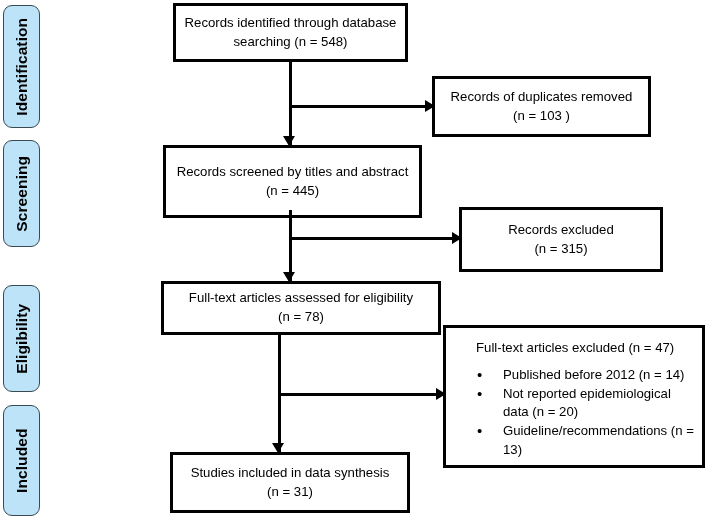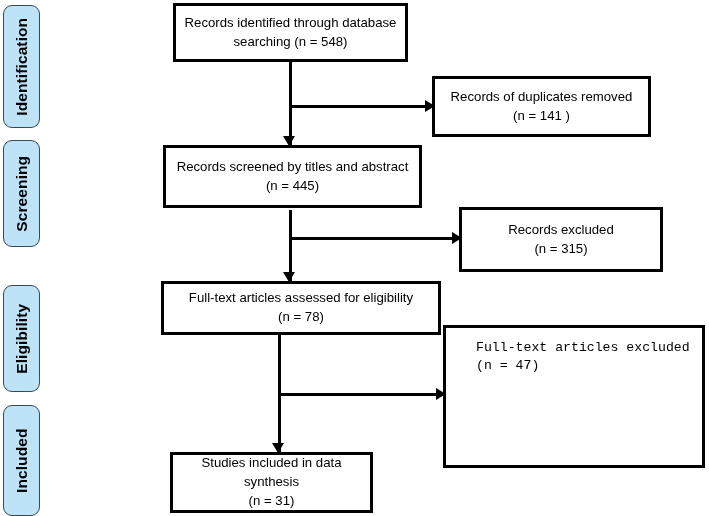--- a/index.html
+++ b/index.html
@@ -57,24 +57,24 @@
     text-align: center;
     font-size: 13.2px;
     color: #000000;
     line-height: 1.42;
     padding: 2px 6px;
   }
   .flow-box-text { white-space: pre-line; }
 
   #box-identified { left: 173px; top: 3px;   width: 235px; height: 59px; }
   #box-duplicates { left: 432px; top: 76px;  width: 219px; height: 61px; }
-  #box-screened   { left: 163px; top: 145px; width: 259px; height: 63px; }
+  #box-screened   { left: 163px; top: 145px; width: 259px; height: 73px; }
   #box-excluded   { left: 459px; top: 207px; width: 204px; height: 65px; }
   #box-fulltext   { left: 161px; top: 281px; width: 280px; height: 54px; }
-  #box-included   { left: 170px; top: 452px; width: 203px; height: 61px; }
+  #box-included   { left: 170px; top: 452px; width: 240px; height: 61px; }
 
   
   #box-fulltext-excluded {
     position: absolute;
     left: 443px; top: 325px;
     width: 262px; height: 143px;
     background: #ffffff;
     border: 3px solid #000000;
     display: flex;
     flex-direction: column;
@@ -82,21 +82,20 @@
     justify-content: flex-start;
     padding: 11px 6px 6px 9px;
     font-size: 13.2px;
     color: #000000;
   }
   #excluded-header {
     text-align: left;
     padding-left: 21px;
     line-height: 1.35;
     margin-bottom: 9px;
-    font-family: Liberation Mono, monospace;
   }
   #excluded-bullets {
     list-style: none;
     padding: 0;
     margin: 0;
   }
   #excluded-bullets li {
     position: relative;
     padding-left: 48px;
     line-height: 1.38;
@@ -177,40 +176,45 @@
     <span class="stage-pill-label">Included</span>
   </div>
 
   <div class="flow-box" id="box-identified">
     <span class="flow-box-text">Records identified through database
 searching (n = 548)</span>
   </div>
 
   <div class="flow-box" id="box-duplicates">
     <span class="flow-box-text">Records of duplicates removed
-(n = 141 )</span>
+(n = 103 )</span>
   </div>
 
   <div class="flow-box" id="box-screened">
     <span class="flow-box-text">Records screened by titles and abstract
 (n = 445)</span>
   </div>
 
   <div class="flow-box" id="box-excluded">
     <span class="flow-box-text">Records excluded
 (n = 315)</span>
   </div>
 
   <div class="flow-box" id="box-fulltext">
     <span class="flow-box-text">Full-text articles assessed for eligibility
 (n = 78)</span>
   </div>
 
   <div id="box-fulltext-excluded">
     <div id="excluded-header">Full-text articles excluded (n = 47)</div>
+    <ul id="excluded-bullets">
+      <li>Published before 2012 (n = 14)</li>
+      <li>Not reported epidemiological data (n = 20)</li>
+      <li>Guideline/recommendations (n = 13)</li>
+    </ul>
   </div>
 
   <div class="flow-box" id="box-included">
     <span class="flow-box-text">Studies included in data synthesis
 (n = 31)</span>
   </div>
 
   <div class="conn-v" id="trunk-1"></div>
   <div class="conn-h" id="branch-1"></div>
   <div class="arrow-right" id="arrow-1-right"></div>

